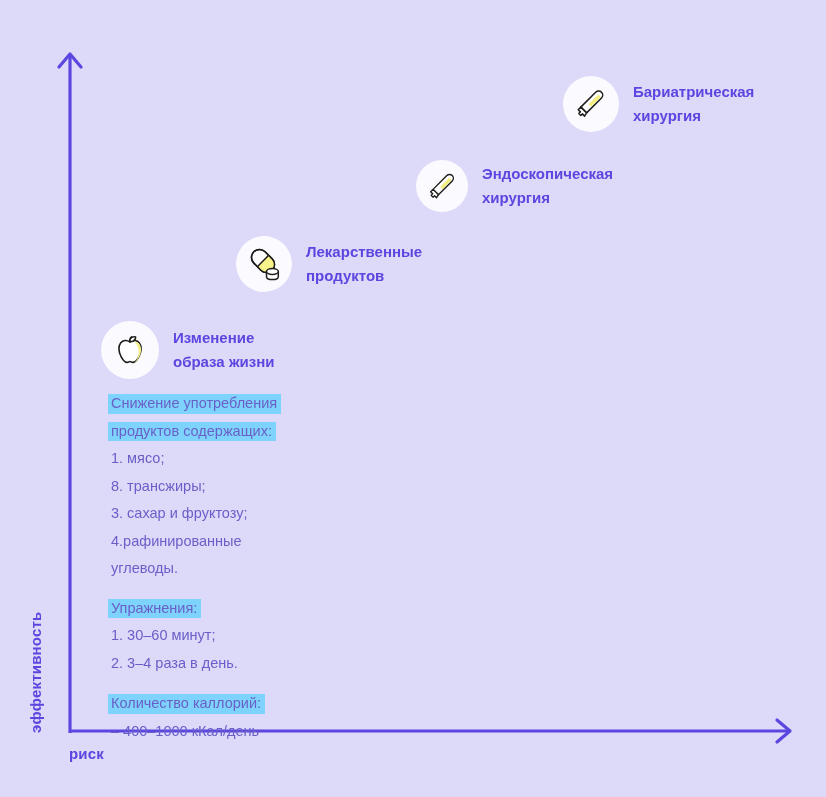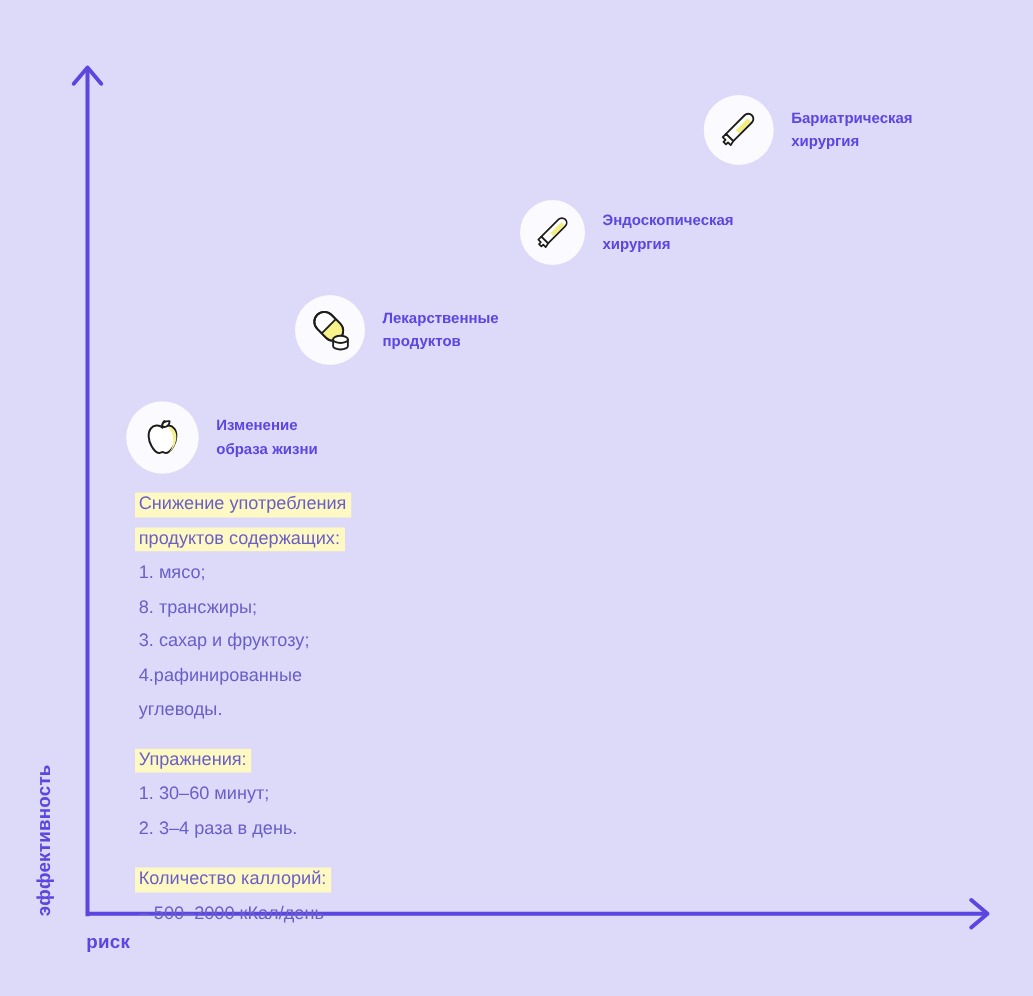--- a/index.html
+++ b/index.html
@@ -62,21 +62,21 @@
     background: #fbfaff;
     border-radius: 50%;
     flex: none;
     display: flex;
     align-items: center;
     justify-content: center;
   }
   .option-label {
     color: #5b46e0;
     font-weight: bold;
-    font-size: 12px;
+    font-size: 15px;
     line-height: 1.62;
     white-space: pre-line;
     margin-left: 14px;
   }
 
   #opt-bariatric  { left: 563px; top: 76px;  }
   #opt-bariatric  .icon-badge { width: 56px; height: 56px; }
   #opt-endoscopic { left: 416px; top: 160px; }
   #opt-endoscopic .icon-badge { width: 52px; height: 52px; }
   #opt-drugs      { left: 236px; top: 236px; }
@@ -99,21 +99,21 @@
     line-height: 1.0;
     margin-bottom: 8px;
     white-space: nowrap;
   }
   .det-line:last-child { margin-bottom: 0; }
   .det-line > span {
     display: inline-block;
     padding: 2px 4px 3px 3px;
   }
   .det-line.hl > span {
-    background: #fef9c3;
+    background: #7dd3fc;
   }
 </style>
 </head>
 <body>
 
 <div id="stage">
 
   <svg class="axis-svg" viewBox="0 0 826 797">
     <line x1="70" y1="55" x2="70" y2="733" stroke="#5b46e0" stroke-width="3.2"></line>
     <polyline points="59,67 70,54 81,67" fill="none" stroke="#5b46e0" stroke-width="3.2" stroke-linecap="round" stroke-linejoin="round"></polyline>
@@ -193,18 +193,18 @@
     </div>
 
     <div class="det-group">
       <div class="det-line hl"><span>Упражнения:</span></div>
       <div class="det-line"><span>1. 30–60 минут;</span></div>
       <div class="det-line"><span>2. 3–4 раза в день.</span></div>
     </div>
 
     <div class="det-group">
       <div class="det-line hl"><span>Количество каллорий:</span></div>
-      <div class="det-line"><span>– 500–2000 кКал/день</span></div>
+      <div class="det-line"><span>– 400–1000 кКал/день</span></div>
     </div>
 
   </div>
 
 </div>
 
 </body></html>

